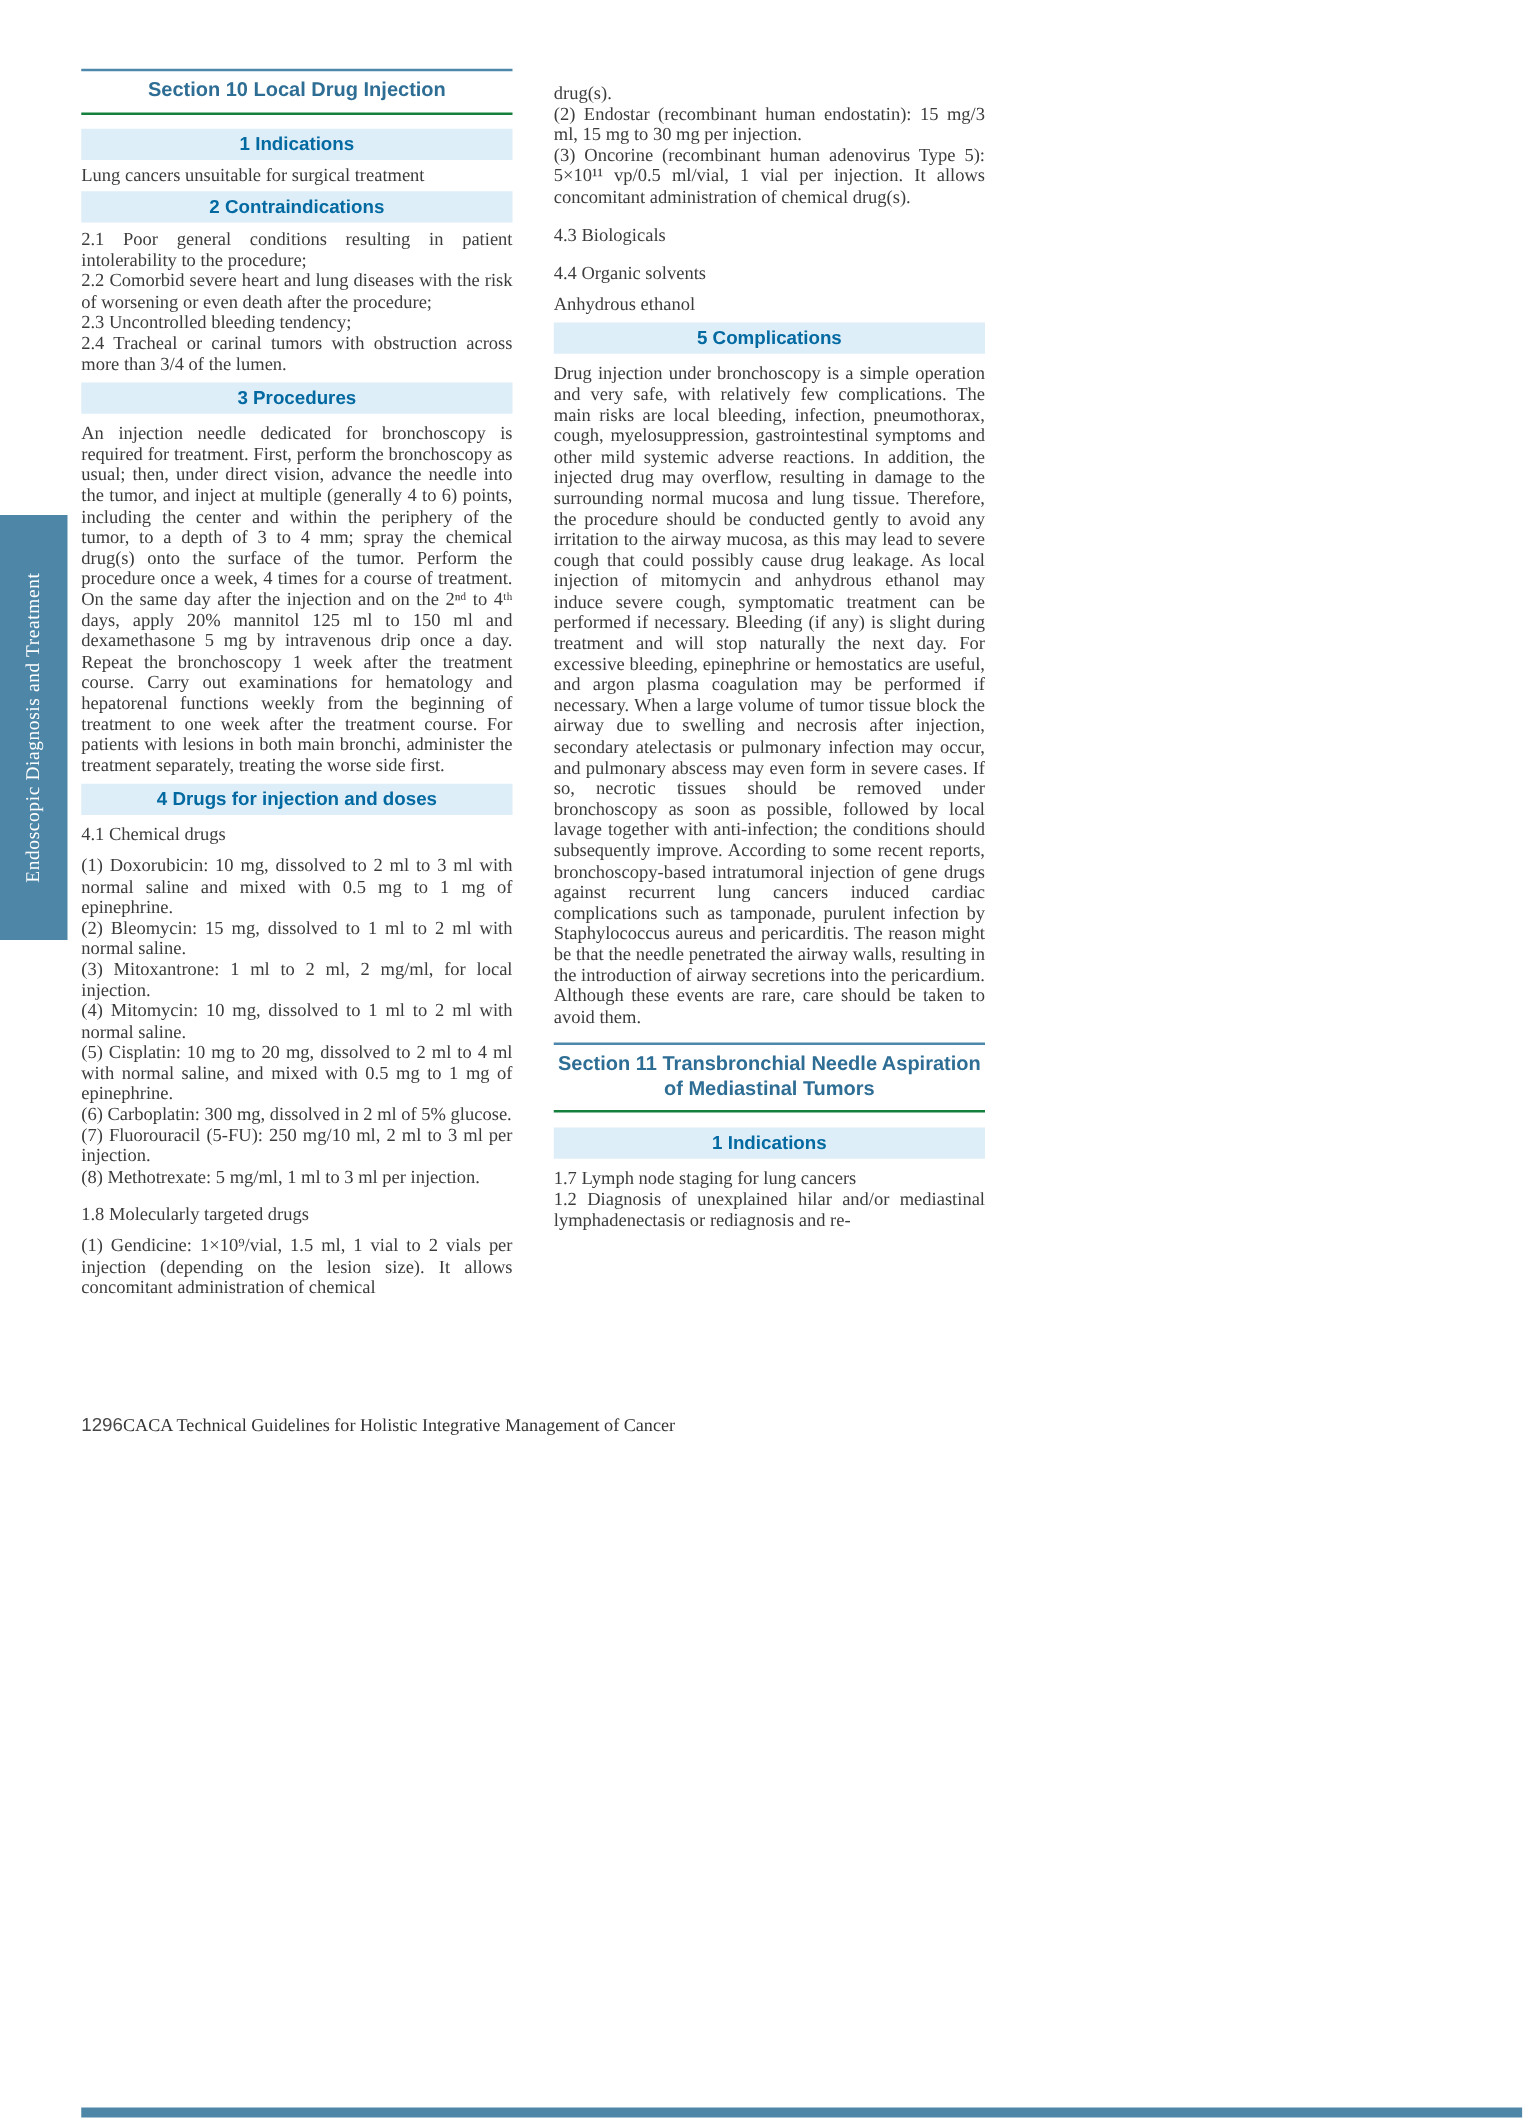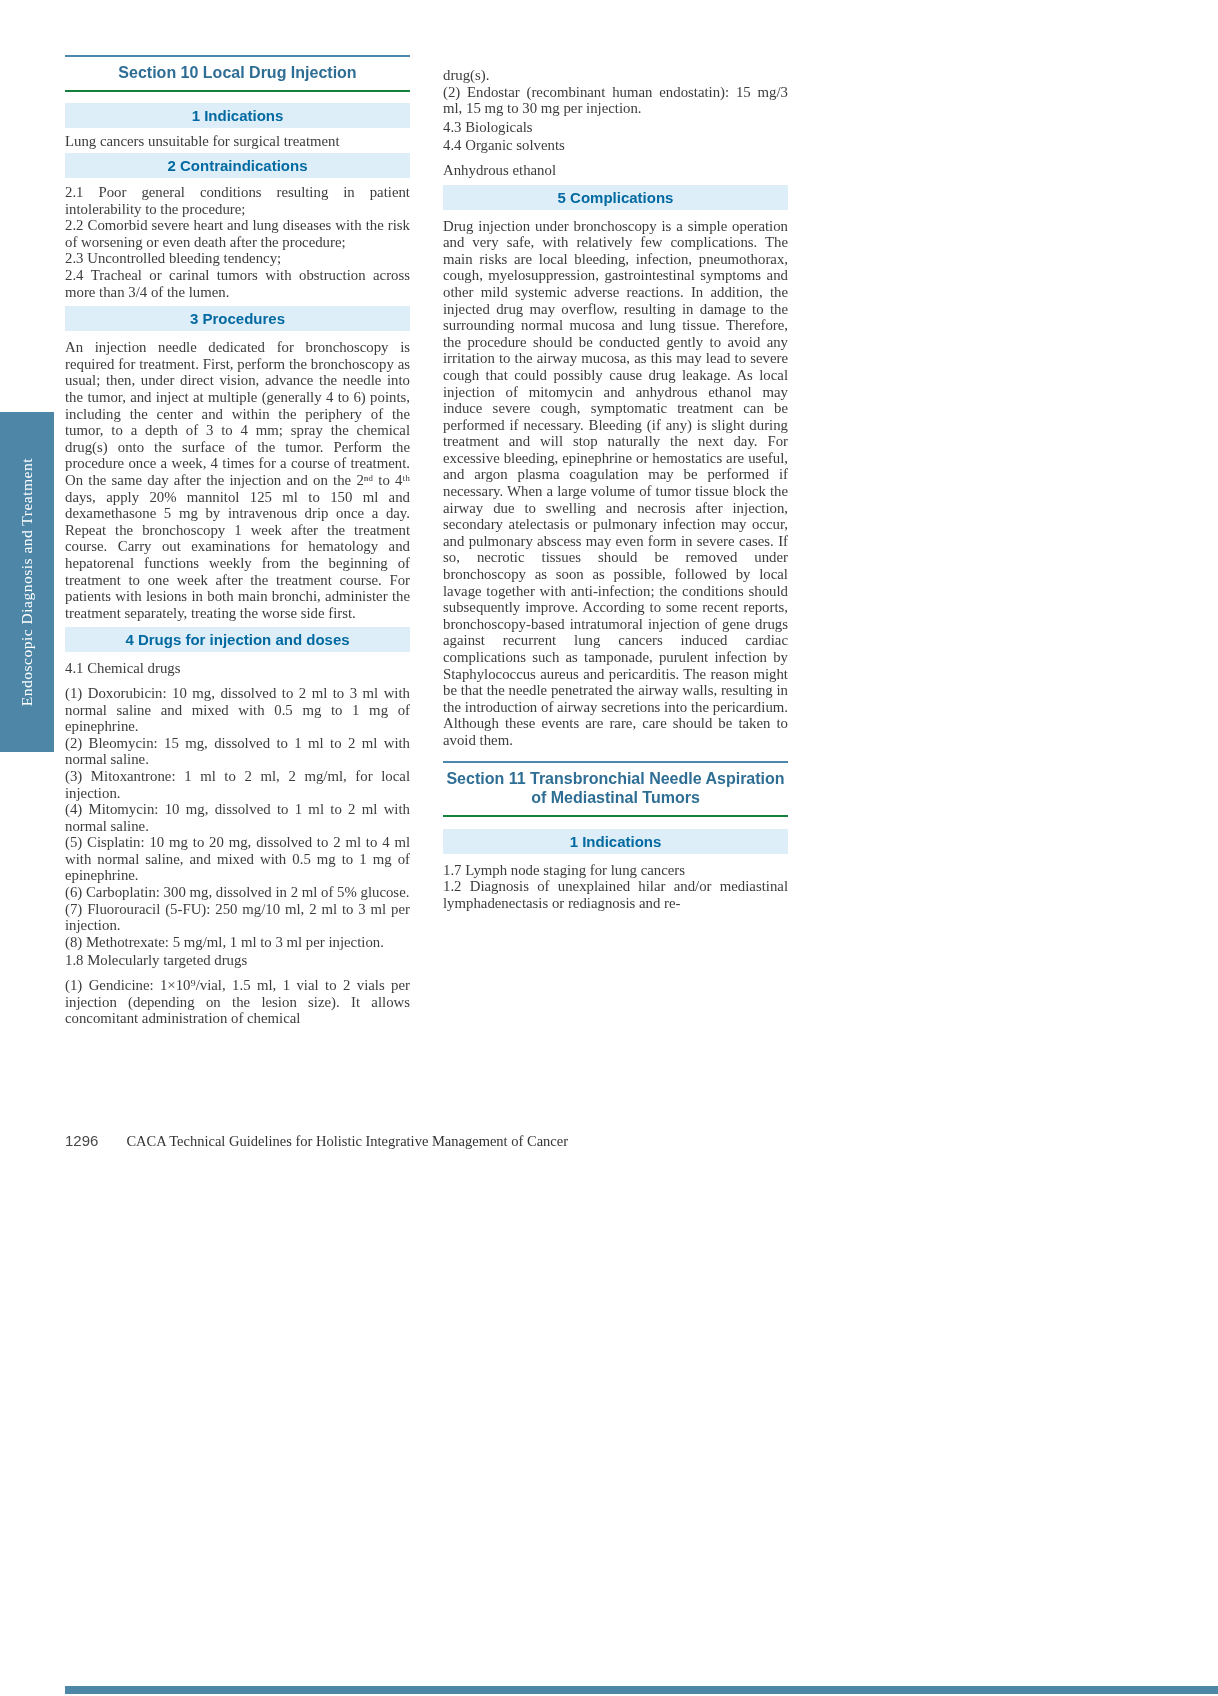--- a/index.html
+++ b/index.html
@@ -23,33 +23,33 @@
   .bar{
     background:#ddeef8;text-align:center;
     font-family:"Liberation Sans",sans-serif;font-weight:bold;
     font-size:15px;color:#0369a1;height:25px;line-height:25px;
   }
   .p{margin:0;}
   .lead{margin:5px 0 0 0;text-align:left;}
   .sub{margin:0;text-align:left;}
   .frag{margin:0;}
   .mt4{margin-top:4px;}  .mt6{margin-top:6px;}  .mt8{margin-top:8px;}
-  .mt10{margin-top:2px;} .mt11{margin-top:11px;} .mt12{margin-top:12px;}
+  .mt10{margin-top:14px;} .mt11{margin-top:11px;} .mt12{margin-top:12px;}
   .sidebar-tab{
     position:absolute;left:0;top:412px;width:54px;height:340px;
     background:#4e86a8;display:flex;align-items:center;justify-content:center;
   }
   .sidebar-tab .vtext{
     writing-mode:vertical-rl;transform:rotate(180deg);
     color:#ffffff;font-family:"Liberation Serif",serif;
     font-size:15.5px;letter-spacing:0.5px;white-space:nowrap;
   }
   .footer{
     position:absolute;left:65px;top:1132px;display:flex;
-    align-items:baseline;gap:28px;
+    align-items:baseline;
   }
   .footer .pnum{
     font-family:"Liberation Sans",sans-serif;font-size:15px;color:#474747;
   }
   .footer .ftitle{
     font-family:"Liberation Serif",serif;font-size:14.5px;color:#333333;
   }
   .bottom-rule{
     position:absolute;left:65px;right:0;top:1686px;height:8px;background:#4e86a8;
   }
@@ -100,20 +100,21 @@
 
     <p class="p sub mt10">1.8 Molecularly targeted drugs</p>
 
     <p class="p mt8">(1) Gendicine: 1×10⁹/vial, 1.5 ml, 1 vial to 2 vials per injection (depending on the lesion size). It allows concomitant administration of chemical</p>
   </div>
 
   <div class="col col-right">
     <div style="margin-top:67px">
       <p class="p frag">drug(s).</p>
       <p class="p frag">(2) Endostar (recombinant human endostatin): 15 mg/3 ml, 15 mg to 30 mg per injection.</p>
+      <p class="p frag">(3) Oncorine (recombinant human adenovirus Type 5): 5×10¹¹ vp/0.5 ml/vial, 1 vial per injection. It allows concomitant administration of chemical drug(s).</p>
     </div>
 
     <p class="p sub mt10">4.3 Biologicals</p>
 
 
     <p class="p sub mt10">4.4 Organic solvents</p>
 
     <p class="p sub mt8">Anhydrous ethanol</p>
 
     <div class="bar mt6">5 Complications</div>

